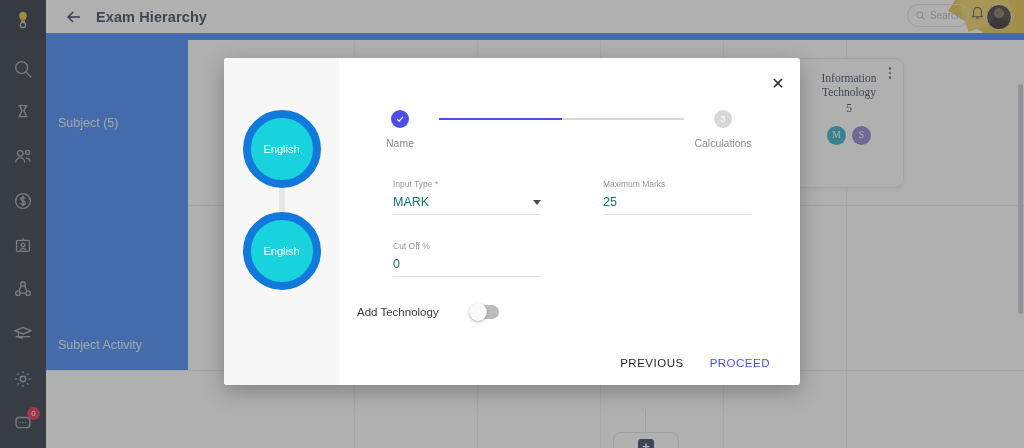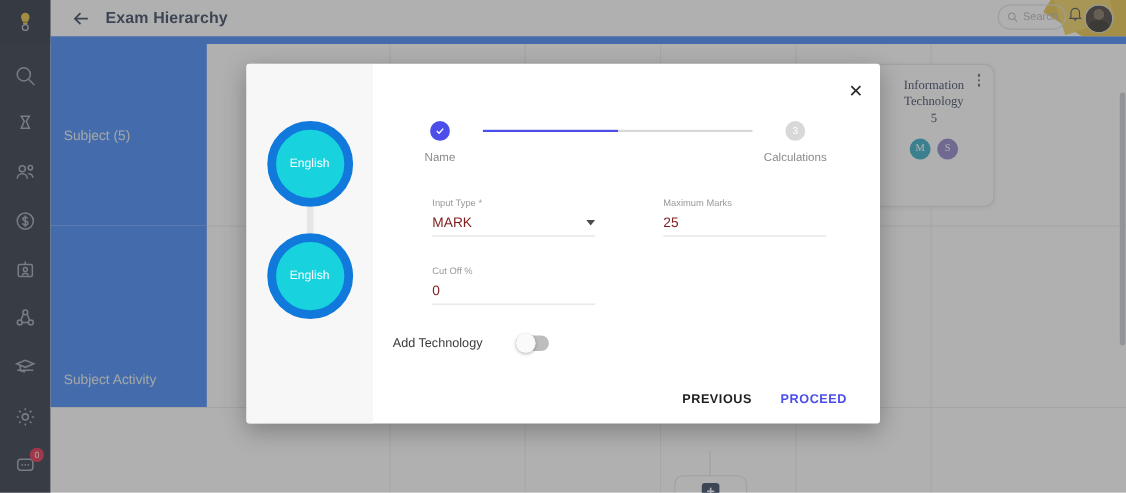--- a/index.html
+++ b/index.html
@@ -158,40 +158,40 @@
   .connector { flex: 1; height: 2px; margin-top: 8px; }
   .conn-done { background: #4b4ee8; }
   .conn-todo { background: #d8d8d8; }
 
   
   .form { margin-top: 30px; display: flex; flex-wrap: wrap; column-gap: 26px; }
   .field { width: 148px; margin-bottom: 26px; position: relative; margin-left: 36px; }
   .field-label { font-size: 8.5px; color: #9a9a9a; }
   .field-label .req { color: #9a9a9a; }
   .field-value {
-    font-size: 12.5px; color: #7f1d1d; padding: 6px 0 5px;
+    font-size: 12.5px; color: #0f766e; padding: 6px 0 5px;
     border-bottom: 1px solid #e0e0e0; display: flex; align-items: center; justify-content: center;
   }
   .field-value .txt { flex: 1; }
   .caret {
     width: 0; height: 0; border-left: 4px solid transparent; border-right: 4px solid transparent;
     border-top: 5px solid #4b4b4b;
   }
   .toggle-row { display: flex; align-items: center; gap: 30px; margin-top: 2px; }
   .toggle-label { font-size: 11.5px; color: #3b3b3b; }
   .switch { width: 30px; height: 14px; border-radius: 9px; background: #bdbdbd; position: relative; }
   .switch .knob {
     position: absolute; left: 0; top: -2px; width: 18px; height: 18px; border-radius: 50%;
     background: #fafafa; box-shadow: 0 1px 3px rgba(0,0,0,.3);
   }
 
   .modal-actions {
     position: absolute; right: 30px; bottom: 16px; display: flex; align-items: center; gap: 26px;
   }
-  .btn-text { font-size: 11.5px; font-weight: bold; letter-spacing: .5px; cursor: pointer; }
+  .btn-text { font-size: 11.5px; font-weight: normal; letter-spacing: .5px; cursor: pointer; }
   .btn-prev { color: #1f1f1f; }
   .btn-proceed { color: #4b4ee8; }
 </style>
 </head>
 <body>
 
 <div id="app-root">
 
   <div class="rail">
     <div class="rail-logo">

